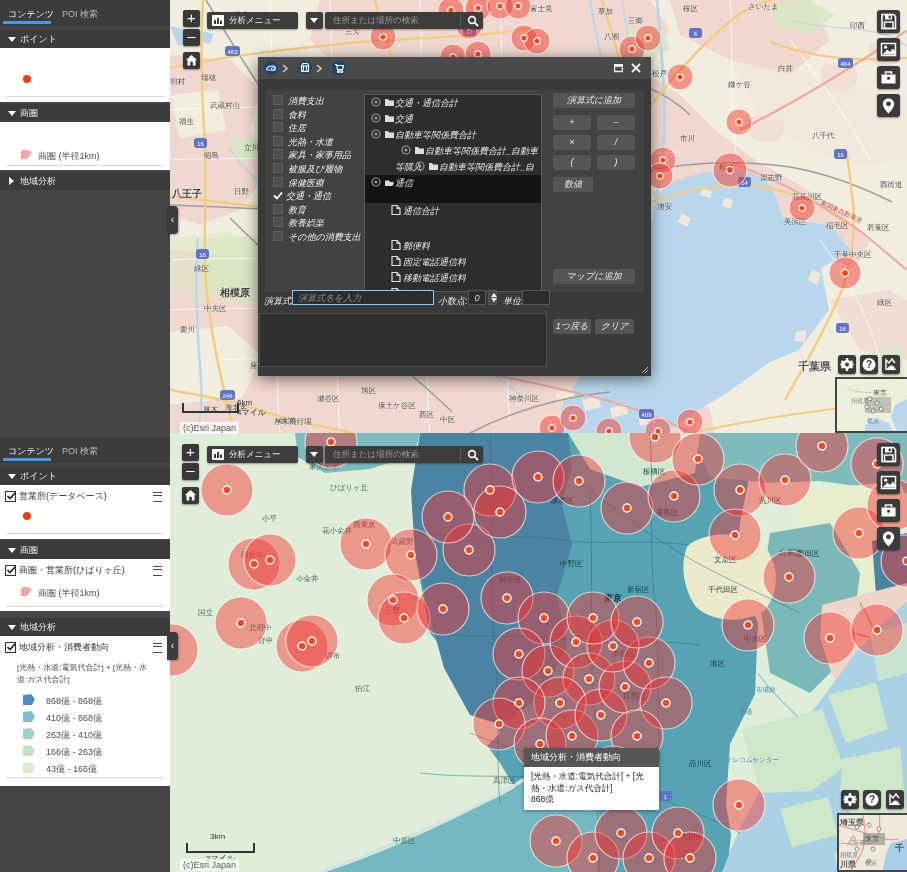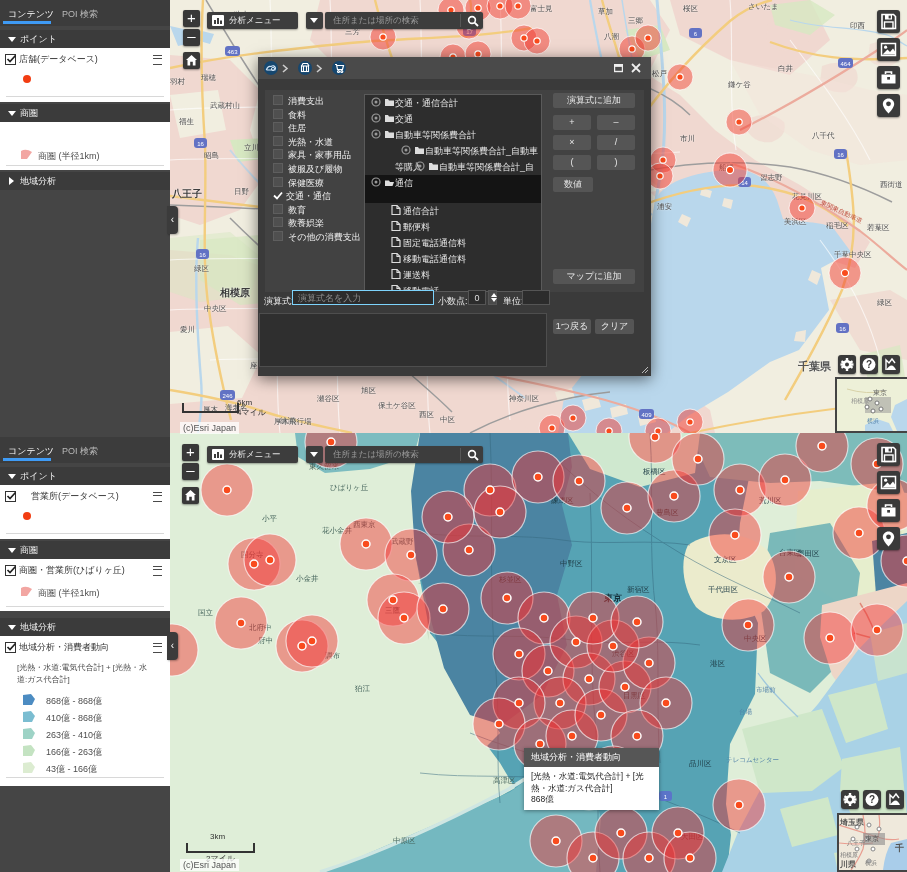--- a/index.html
+++ b/index.html
@@ -525,27 +525,20 @@
 
 <div class="abs sb" style="left:0;top:0;height:433px;">
  <div class="tabbar abs" style="left:0;top:0;width:170px;">
    <span class="tab1">コンテンツ</span>
       <span class="tab2">POI 検索</span>
       <span class="tabu"></span>
  </div>
  <div class="abs" style="top:26px;width:170px;">
   <div class="sech" style="margin-top:4px;"><span class="ar"></span>ポイント</div>
   <div class="wpanel" style="height:54px;">
-    <div class="row1"><span class="cbx">
-            <svg width="13" height="13">
-              <path d="M2.5 6 L5 8.5 L10.5 2.5" stroke="#222" stroke-width="1.7" fill="none"></path>
-            </svg>
-          </span><span style="margin-left:19px;white-space:nowrap;">店舗(データベース)</span><span class="ham" style="top:7px;">
-            <i></i>
-          </span></div>
     <div style="position:absolute;left:23px;top:27px;width:8px;height:8px;border-radius:50%;background:#f23d12;"></div>
     <div class="sep" style="position:absolute;bottom:5px;left:0;right:0;"></div>
   </div>
   <div class="sech" style="margin-top:2px;"><span class="ar"></span>商圏</div>
   <div class="wpanel" style="height:48px;">
     <div style="position:absolute;left:20px;top:26px;"><svg width="13" height="12">
             <path d="M1 11 L1 3 Q6 0 12 4 L7 11 Z" fill="#f2a6a2"></path>
           </svg></div>
     <span class="ltxt" style="position:absolute;left:38px;top:28px;">商圏 (半径1km)</span>
     <div class="sep" style="position:absolute;bottom:4px;left:0;right:0;"></div>
@@ -561,21 +554,21 @@
       <span class="tab2">POI 検索</span>
       <span class="tabu"></span>
  </div>
  <div class="abs" style="top:30px;width:170px;">
   <div class="sech" style="margin-top:4px;"><span class="ar"></span>ポイント</div>
   <div class="wpanel" style="height:54px;">
     <div class="row1"><span class="cbx">
             <svg width="13" height="13">
               <path d="M2.5 6 L5 8.5 L10.5 2.5" stroke="#222" stroke-width="1.7" fill="none"></path>
             </svg>
-          </span><span style="margin-left:31px;white-space:nowrap;">営業所(データベース)</span><span class="ham" style="top:7px;">
+          </span><span style="margin-left:19px;white-space:nowrap;">営業所(データベース)</span><span class="ham" style="top:7px;">
             <i></i>
           </span></div>
     <div style="position:absolute;left:23px;top:27px;width:8px;height:8px;border-radius:50%;background:#f23d12;"></div>
     <div class="sep" style="position:absolute;bottom:5px;left:0;right:0;"></div>
   </div>
   <div class="sech" style="margin-top:2px;"><span class="ar"></span>商圏</div>
   <div class="wpanel" style="height:52px;">
     <div class="row1"><span class="cbx">
             <svg width="13" height="13">
               <path d="M2.5 6 L5 8.5 L10.5 2.5" stroke="#222" stroke-width="1.7" fill="none"></path>
@@ -816,21 +809,21 @@
  <div class="abs" style="left:182px;top:403px;width:53px;height:8px;border-left:2px solid #333;border-right:2px solid #333;border-bottom:2px solid #333;"></div>
  <div class="abs" style="left:237px;top:398px;font-size:8px;color:#333;">6km</div>
  <div class="abs" style="left:237px;top:407px;font-size:8px;color:#333;">4マイル</div>
  <div class="abs" style="left:180px;top:422px;background:rgba(255,255,255,.75);color:#555;font-size:9px;padding:1px 3px;">(c)Esri Japan</div>
  <div class="abs" style="left:186px;top:843px;width:65px;height:8px;border-left:2px solid #333;border-right:2px solid #333;border-bottom:2px solid #333;"></div>
  <div class="abs" style="left:210px;top:832px;font-size:8px;color:#333;">3km</div>
  <div class="abs" style="left:206px;top:853px;font-size:8px;color:#333;">2マイル</div>
  <div class="abs" style="left:180px;top:859px;background:rgba(255,255,255,.75);color:#555;font-size:9px;padding:1px 3px;">(c)Esri Japan</div>
 </div>
 
-<div class="abs" style="left:258px;top:57px;width:393px;height:319px;background:#3a3a3a;box-shadow:0 3px 14px rgba(0,0,0,.55);font-size:9px;color:#e8e8e8;">
+<div class="abs" style="left:258px;top:57px;width:393px;height:319px;background:#3a3a3a;box-shadow:0 3px 14px rgba(0,0,0,.55);font-size:9px;color:#e8e8e8;font-style:italic;">
 
  <div class="abs" style="left:0;top:0;width:393px;height:22px;background:#4a4a4a;">
    <svg class="abs" style="left:3px;top:3px;" width="90" height="16" viewBox="0 0 90 16">
      <circle cx="10" cy="8" r="7" fill="#16476f"></circle>
         <path d="M5.5 9.5 Q7 5.5 10 6.5 Q13 4.5 14.5 8 L14 10 L6 10 Z" fill="none" stroke="#cfe3f5" stroke-width="1.2"></path>
         <circle cx="12" cy="9" r="1.6" fill="none" stroke="#cfe3f5" stroke-width="1"></circle>
      <path d="M22 5 L26 8.5 L22 12" stroke="#ccc" stroke-width="1.6" fill="none"></path>
      <circle cx="44" cy="8" r="7" fill="#16476f"></circle>
         <g stroke="#fff" stroke-width="1.1" fill="none">
           <rect x="40.5" y="6" width="7" height="5.5"></rect>
@@ -901,21 +894,21 @@
         </svg>自動車等関係費合計_自動車等維持</div>
    <div style="position:relative;height:28px;line-height:16px;background:#141414;"><svg width="24" height="12" style="vertical-align:-2px;margin-left:6px;">
           <circle cx="5" cy="6" r="4" fill="none" stroke="#999" stroke-width="1.2"></circle>
           <circle cx="5" cy="6" r="1.5" fill="#999"></circle>
           <path d="M14 4.5 H18 L19 6 H23 L21.5 10 H14 Z M14 4.5 L14 10" fill="#ddd"></path>
         </svg>通信</div>
    <div style="position:relative;height:16px;line-height:16px;padding-left:24px;"><svg width="14" height="12" style="vertical-align:-2px;">
           <path d="M3 1.5 H8 L11 4.5 V10.5 H3 Z" fill="none" stroke="#ddd" stroke-width="1.2"></path>
           <path d="M8 1.5 V4.5 H11" fill="none" stroke="#ddd" stroke-width="1.2"></path>
         </svg>通信合計</div>
-   <div style="position:relative;height:16px;line-height:16px;padding-left:24px;"><svg width="14" height="12" style="vertical-align:-2px;">
+   <div style="position:relative;height:16px;line-height:16px;padding-left:24px;margin-top:19px;"><svg width="14" height="12" style="vertical-align:-2px;">
           <path d="M3 1.5 H8 L11 4.5 V10.5 H3 Z" fill="none" stroke="#ddd" stroke-width="1.2"></path>
           <path d="M8 1.5 V4.5 H11" fill="none" stroke="#ddd" stroke-width="1.2"></path>
         </svg>郵便料</div>
    <div style="position:relative;height:16px;line-height:16px;padding-left:24px;"><svg width="14" height="12" style="vertical-align:-2px;">
           <path d="M3 1.5 H8 L11 4.5 V10.5 H3 Z" fill="none" stroke="#ddd" stroke-width="1.2"></path>
           <path d="M8 1.5 V4.5 H11" fill="none" stroke="#ddd" stroke-width="1.2"></path>
         </svg>固定電話通信料</div>
    <div style="position:relative;height:16px;line-height:16px;padding-left:24px;"><svg width="14" height="12" style="vertical-align:-2px;">
           <path d="M3 1.5 H8 L11 4.5 V10.5 H3 Z" fill="none" stroke="#ddd" stroke-width="1.2"></path>
           <path d="M8 1.5 V4.5 H11" fill="none" stroke="#ddd" stroke-width="1.2"></path>

